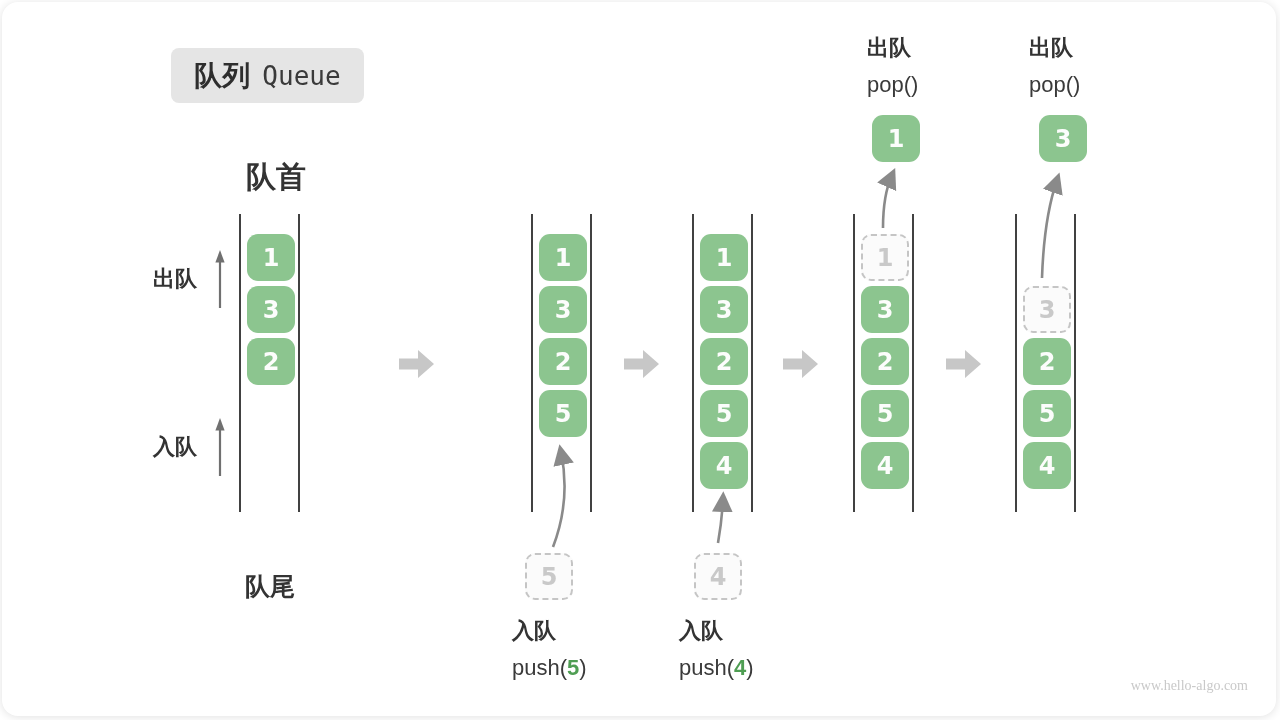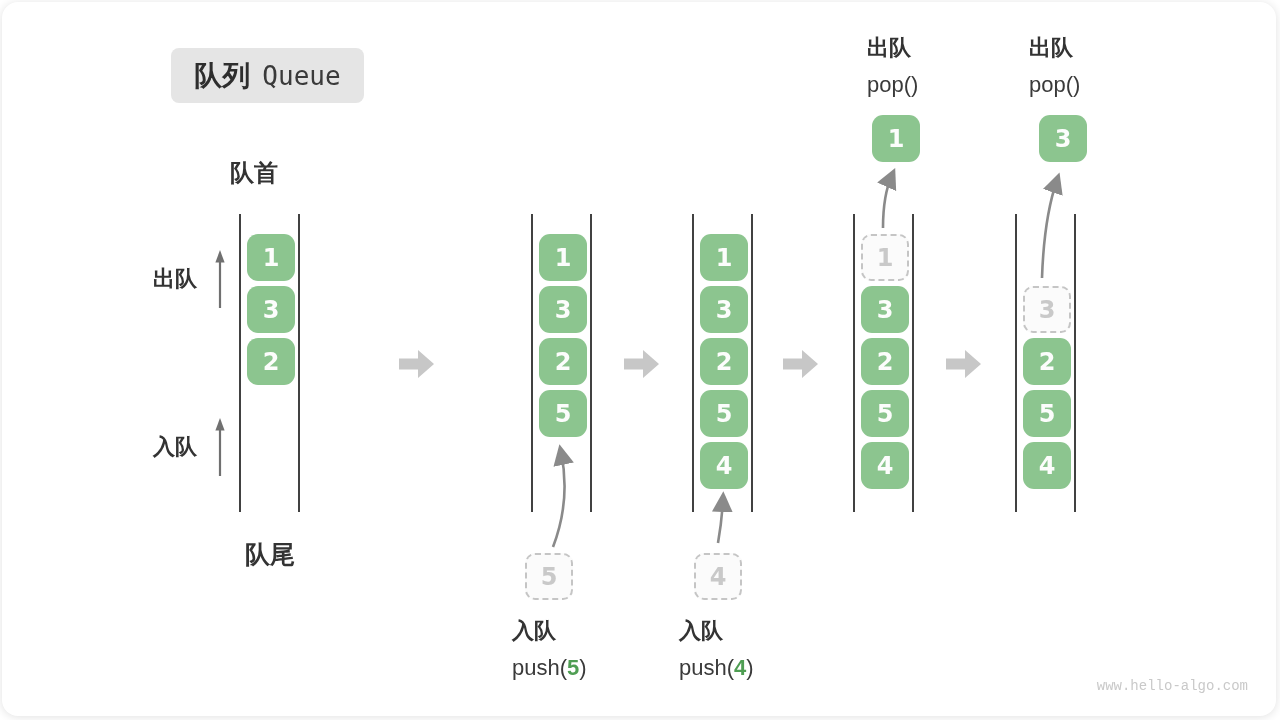--- a/index.html
+++ b/index.html
@@ -10,22 +10,22 @@
         box-shadow:0 1px 10px rgba(0,0,0,0.12);}
   
   .title-badge{position:absolute;left:169px;top:46px;width:193px;height:55px;
         background:#E5E5E5;border-radius:8px;display:flex;align-items:center;
         justify-content:center;gap:12px;}
   .title-zh{font-size:28px;font-weight:bold;color:#2E2E2E;}
   .title-en{font-size:26px;color:#3A3A3A;
         font-family:"DejaVu Sans Mono","Liberation Mono",monospace;}
   
   .zh-label{position:absolute;font-weight:bold;color:#333333;white-space:nowrap;}
-  .lbl-front{left:228px;top:155px;font-size:24px;}
-  .lbl-rear {left:243px;top:536px;font-size:25px;}
+  .lbl-front{left:244px;top:155px;font-size:30px;}
+  .lbl-rear {left:243px;top:568px;font-size:25px;}
   .lbl-deq  {left:151px;top:262px;font-size:22px;}
   .lbl-enq  {left:151px;top:430px;font-size:22px;}
   
   .tube{position:absolute;top:212px;width:61px;height:298px;box-sizing:border-box;
         border-left:2px solid #414141;border-right:2px solid #414141;}
   
   .cell{position:absolute;width:48px;height:47px;border-radius:11px;
         background:#8CC58F;color:#FCFDFC;font-weight:bold;font-size:24px;
         display:flex;align-items:center;justify-content:center;
         font-family:"DejaVu Sans","Liberation Sans",sans-serif;}
@@ -34,21 +34,21 @@
   
   .op-block{position:absolute;white-space:nowrap;}
   .op-zh{font-size:22px;font-weight:bold;color:#333333;margin-bottom:9px;}
   .op-code{font-size:22px;color:#3A3A3A;
         font-family:Liberation Sans, sans-serif;}
   .op-code .arg{color:#4F9E53;font-weight:bold;}
   .svg-abs{position:absolute;}
   
   .watermark{position:absolute;left:1078px;top:676px;width:168px;text-align:right;
         font-size:14px;color:#C9C9C9;
-        font-family:Liberation Mono, monospace;}
+        font-family:Liberation Serif, serif;}
 </style>
 </head>
 <body>
 
 <div id="card">
 
   <div class="title-badge">
     <span class="title-zh">队列</span>
     <span class="title-en">Queue</span>
   </div>

